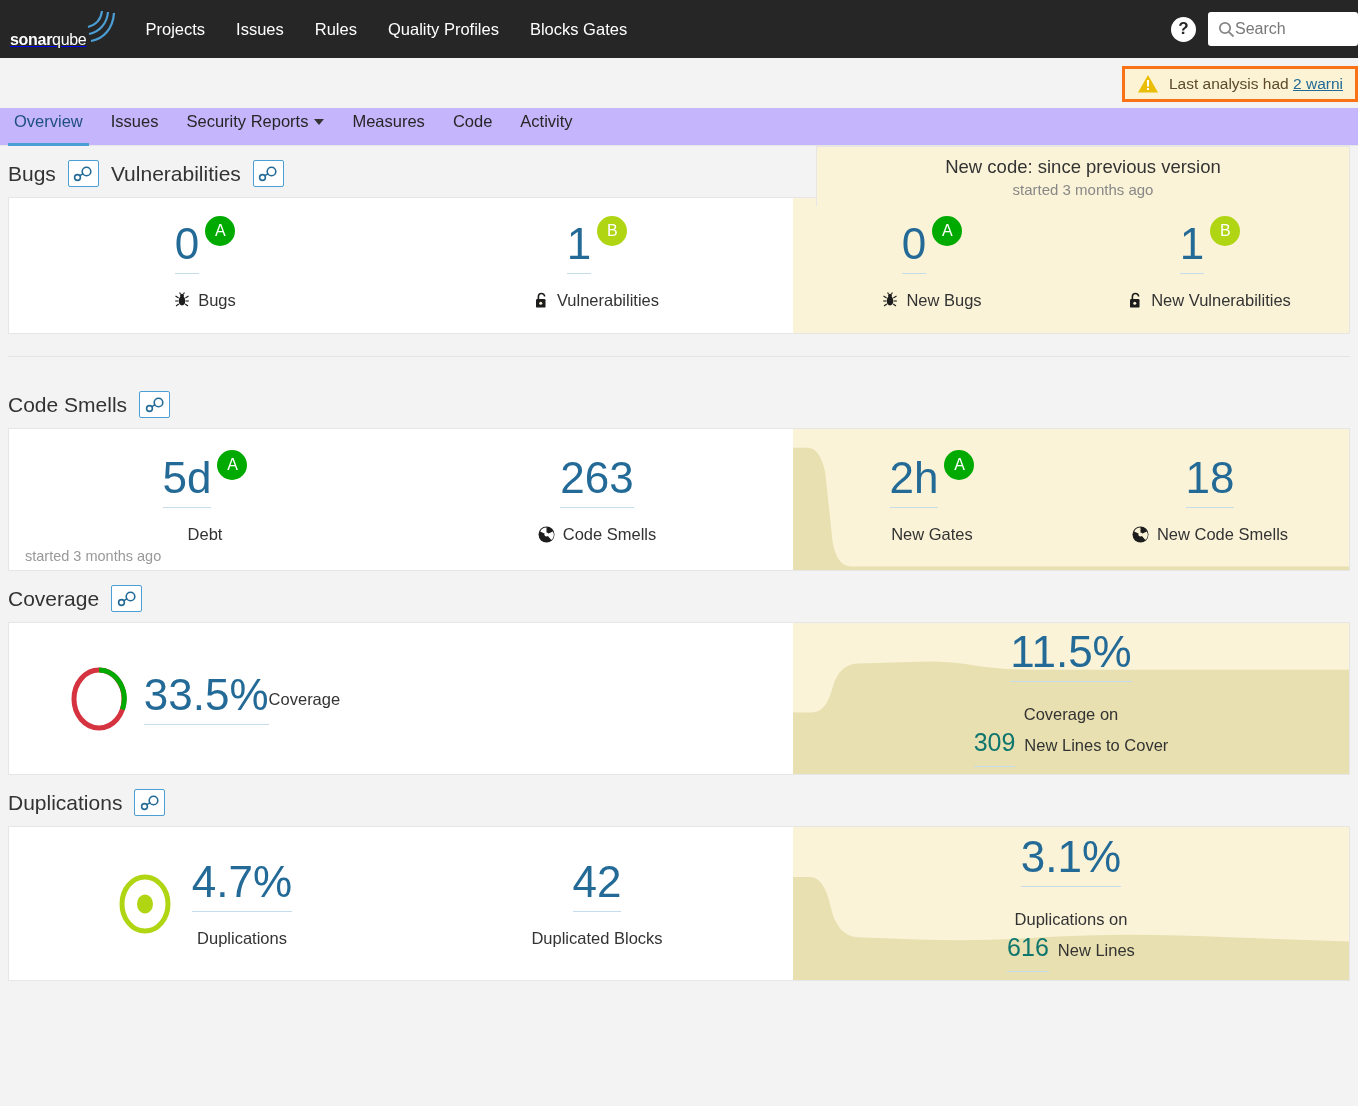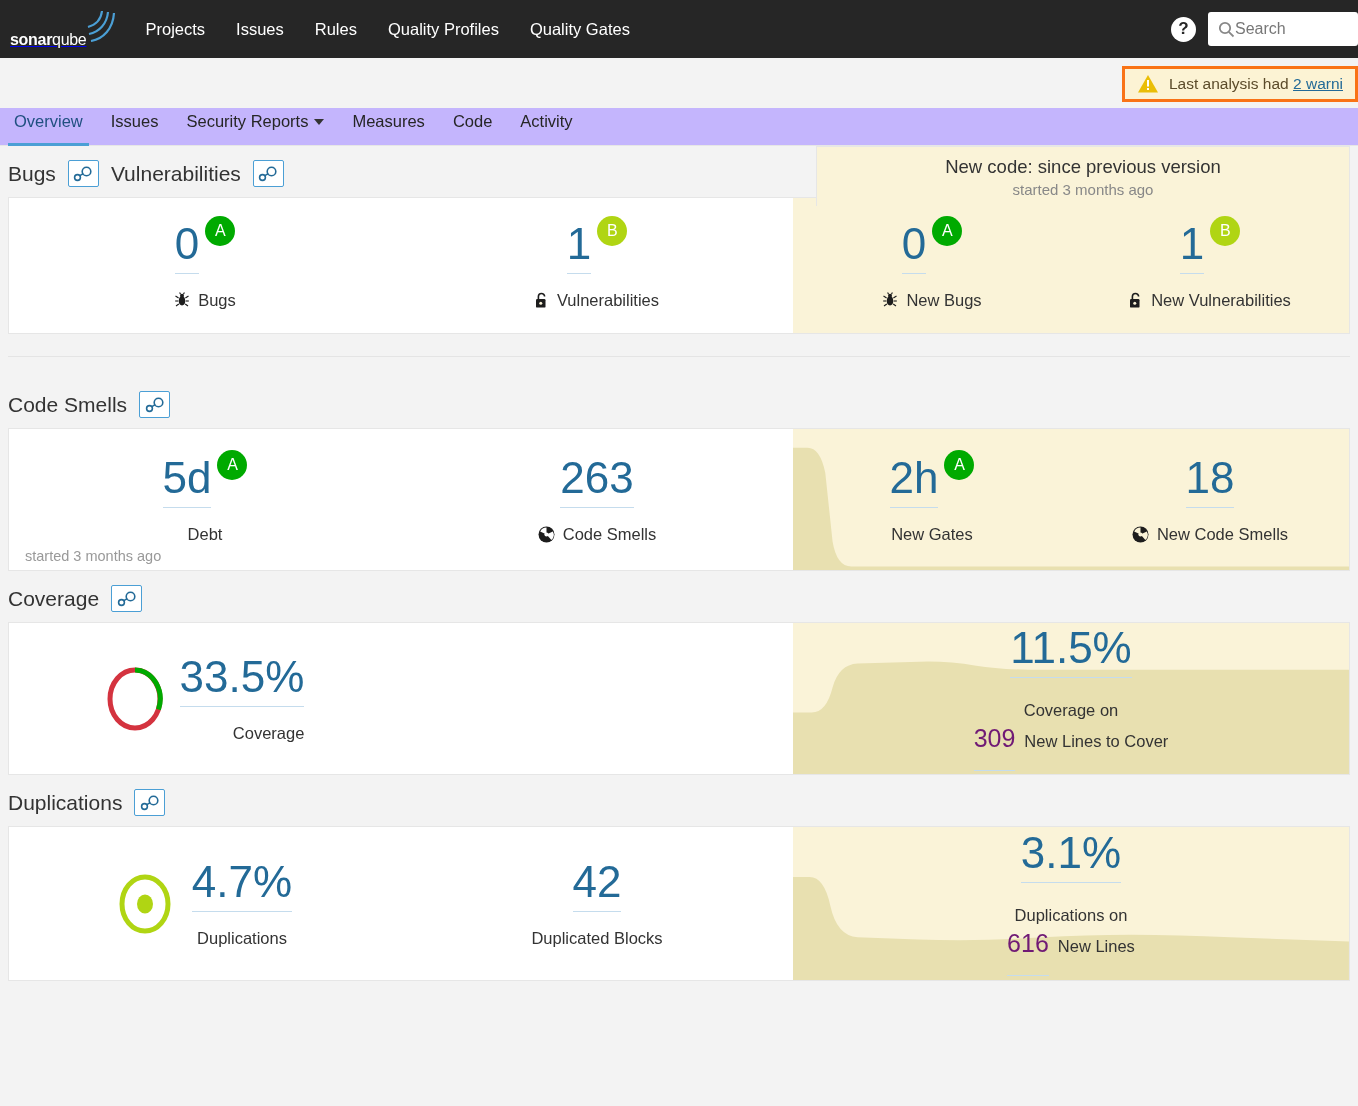--- a/index.html
+++ b/index.html
@@ -108,22 +108,22 @@
   .divider { height:1px; background:#e4e4e4; margin: 22px 8px 20px 8px; }
 
   .started-note {
     position:absolute; left: 16px; bottom: 6px; font-size:14.5px; color:#999; z-index:3;
   }
 
   .dup-two-line { text-align:center; margin-top:23px; }
   .dup-two-line .l1 { font-size:16.5px; color:#333; }
   .dup-two-line .l2 { font-size:16.5px; color:#333; margin-top:5px; display:flex; align-items:baseline; justify-content:center; gap:9px;}
   .dup-two-line .l2 .n {
-    font-size:25px; color:#701a75; font-weight:300;
-    border-bottom:1px solid #c5dced; padding-bottom:18px; line-height:1.05;
+    font-size:25px; color:#0f766e; font-weight:300;
+    border-bottom:1px solid #c5dced; padding-bottom:10px; line-height:1.05;
   }
 
   .wave { position:absolute; inset:0; z-index:1; }
 </style>
 </head>
 <body>
 
 <div class="topnav">
   <a href="#" class="brand">
     <span class="brand-text"><span>sonar</span><span class="q">qube</span></span>
@@ -135,21 +135,21 @@
             <path d="M1 17 C8 15, 14 10, 15 1"></path>
       </g>
         </svg>
     </span>
   </a>
   <div class="navlinks">
     <a href="#">Projects</a>
     <a href="#">Issues</a>
     <a href="#">Rules</a>
     <a href="#">Quality Profiles</a>
-    <a href="#">Quality Gates</a>
+    <a href="#">Blocks Gates</a>
   </div>
   <div class="nav-right">
     <div class="help-icon">?</div>
     <div class="searchbox">
       <svg width="17" height="17" viewBox="0 0 17 17">
         <circle cx="7" cy="7" r="5.2" fill="none" stroke="#888" stroke-width="1.8"></circle>
         <line x1="10.8" y1="10.8" x2="15.5" y2="15.5" stroke="#888" stroke-width="1.8"></line>
       </svg>
       <span class="ph">Search</span>
     </div>
@@ -384,21 +384,21 @@
     </span>
   </div>
   <div class="panel" style="height:153px;">
     <div class="left">
       <div class="measure">
         <div style="display:flex;align-items:center;gap:16px;">
           <svg width="58" height="64" viewBox="0 0 58 64">
             <ellipse cx="29" cy="32" rx="25" ry="29" fill="none" stroke="#d4333f" stroke-width="5"></ellipse>
             <path d="M29 3 A25 29 0 0 1 52.5 42.5" fill="none" stroke="#00aa00" stroke-width="5"></path>
           </svg>
-          <div style="display:flex;flex-direction:column;align-items:flex-end;">
+          <div style="display:flex;flex-direction:row;align-items:flex-start;">
             <span class="bignum">33.5%</span>
             <div class="mlabel">
               <span>Coverage</span>
             </div>
           </div>
         </div>
       </div>
       <div class="measure"></div>
     </div>
     <div class="right">

